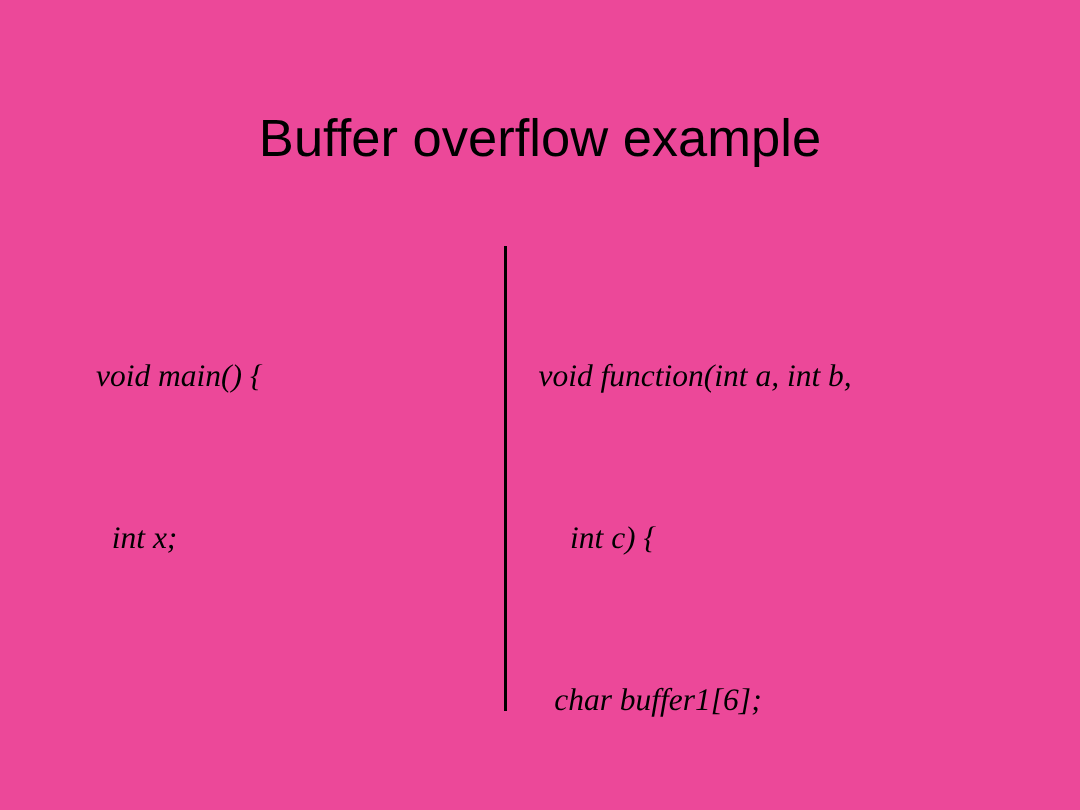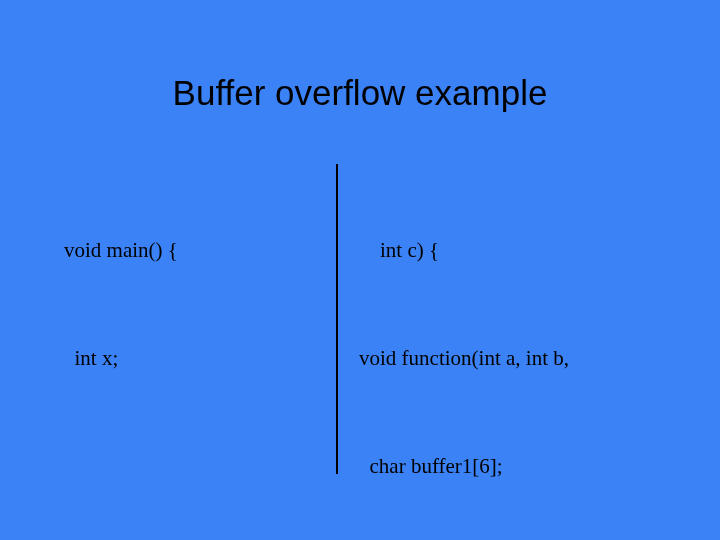--- a/index.html
+++ b/index.html
@@ -10,21 +10,21 @@
     width: 720px;
     height: 540px;
     background: #ffffff;
     font-family: "Liberation Sans", sans-serif;
     overflow: hidden;
   }
   .slide {
     position: relative;
     width: 720px;
     height: 540px;
-    background: #3b82f6;
+    background: #ec4899;
   }
   .slide-title {
     position: absolute;
     left: 0;
     top: 72px;
     width: 720px;
     text-align: center;
     font-family: "Liberation Sans", sans-serif;
     font-size: 35px;
     font-weight: 400;
@@ -32,20 +32,21 @@
     color: #000000;
     letter-spacing: 0px;
     white-space: nowrap;
   }
   .code-body {
     position: absolute;
     left: 0;
     top: 160px;
     width: 720px;
     height: 330px;
+    font-style: italic;
   }
   .code-column {
     position: absolute;
     top: 0;
     font-family: "Liberation Serif", serif;
     font-size: 21px;
     line-height: 36px;
     color: #000000;
     white-space: pre;
   }
@@ -89,22 +90,22 @@
       <span class="code-line blank"></span>
       
       
       
       
       
       
     </div>
 
     <div class="code-column right">
+      <span class="code-line">void function(int a, int b,</span>
       <span class="code-line">    int c) {</span>
-      <span class="code-line">void function(int a, int b,</span>
       <span class="code-line">  char buffer1[6];</span>
       
       
       
       
       
       
     </div>
 
   </div>

